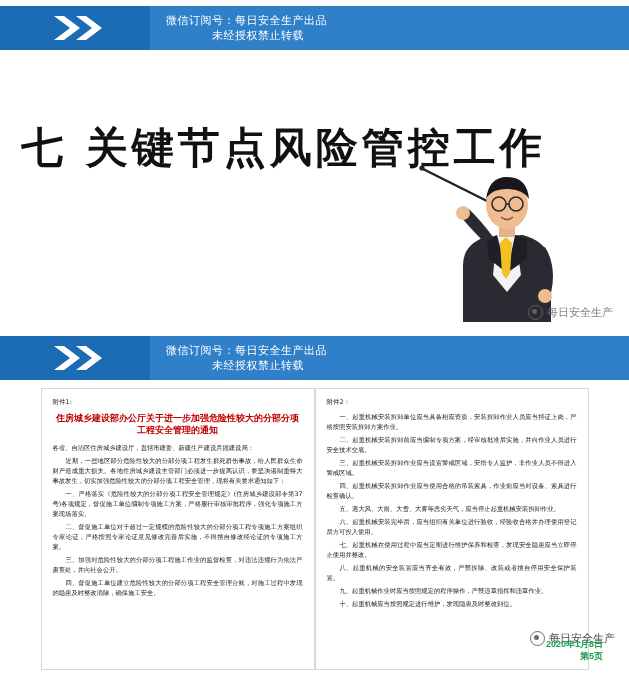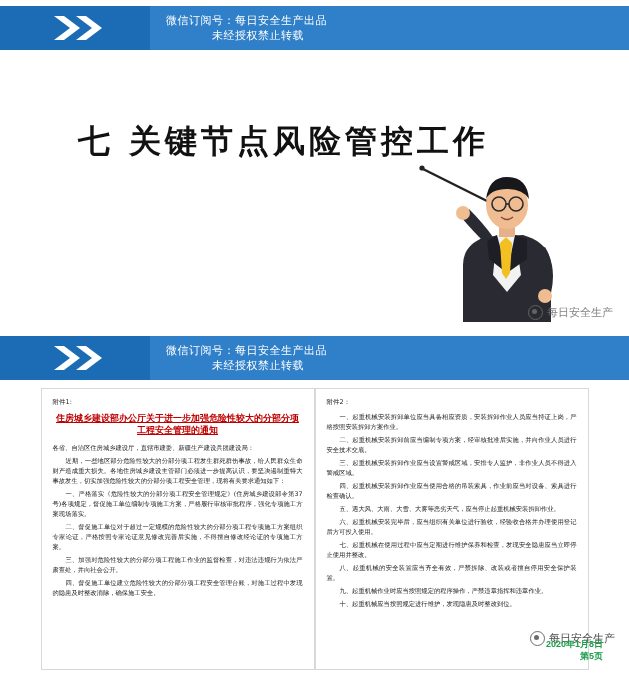--- a/index.html
+++ b/index.html
@@ -74,21 +74,21 @@
     background: #ffffff;
     overflow: hidden;
   }
   .slide1 .banner { top: 6px; }
   .slide1-title {
     position: absolute;
     left: 0; top: 120px;
     width: 567px;
     text-align: center;
     font-family: "DejaVu Sans", sans-serif;
-    font-size: 32px;
+    font-size: 42px;
     font-weight: bold;
     color: #111111;
     letter-spacing: 4px;
     white-space: nowrap;
   }
 
   
   .presenter {
     position: absolute;
     right: 28px;
@@ -160,21 +160,20 @@
     margin-bottom: 5px;
     font-family: "DejaVu Sans", sans-serif;
   }
   .doc .doc-title {
     color: #c00000;
     font-weight: bold;
     text-align: center;
     font-family: "DejaVu Sans", sans-serif;
     line-height: 12px;
     margin-bottom: 7px;
-    text-decoration: underline;
   }
   .doc.left .doc-title { font-size: 9px; }
   .doc.right .doc-title { font-size: 7.5px; }
 
   .doc .p {
     font-size: 6.3px;
     line-height: 10px;
     color: #1a1a1a;
     text-align: justify;
     text-indent: 13px;

